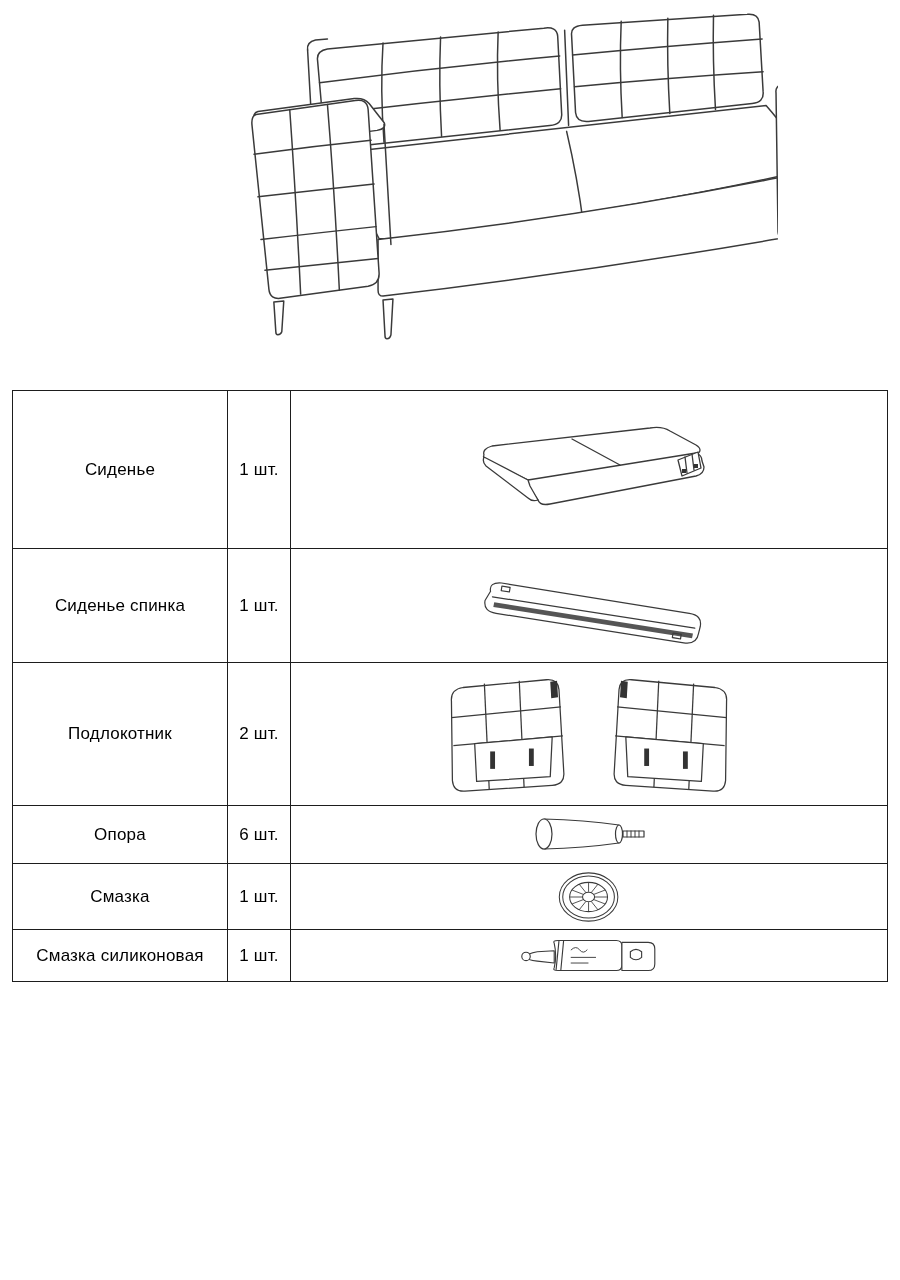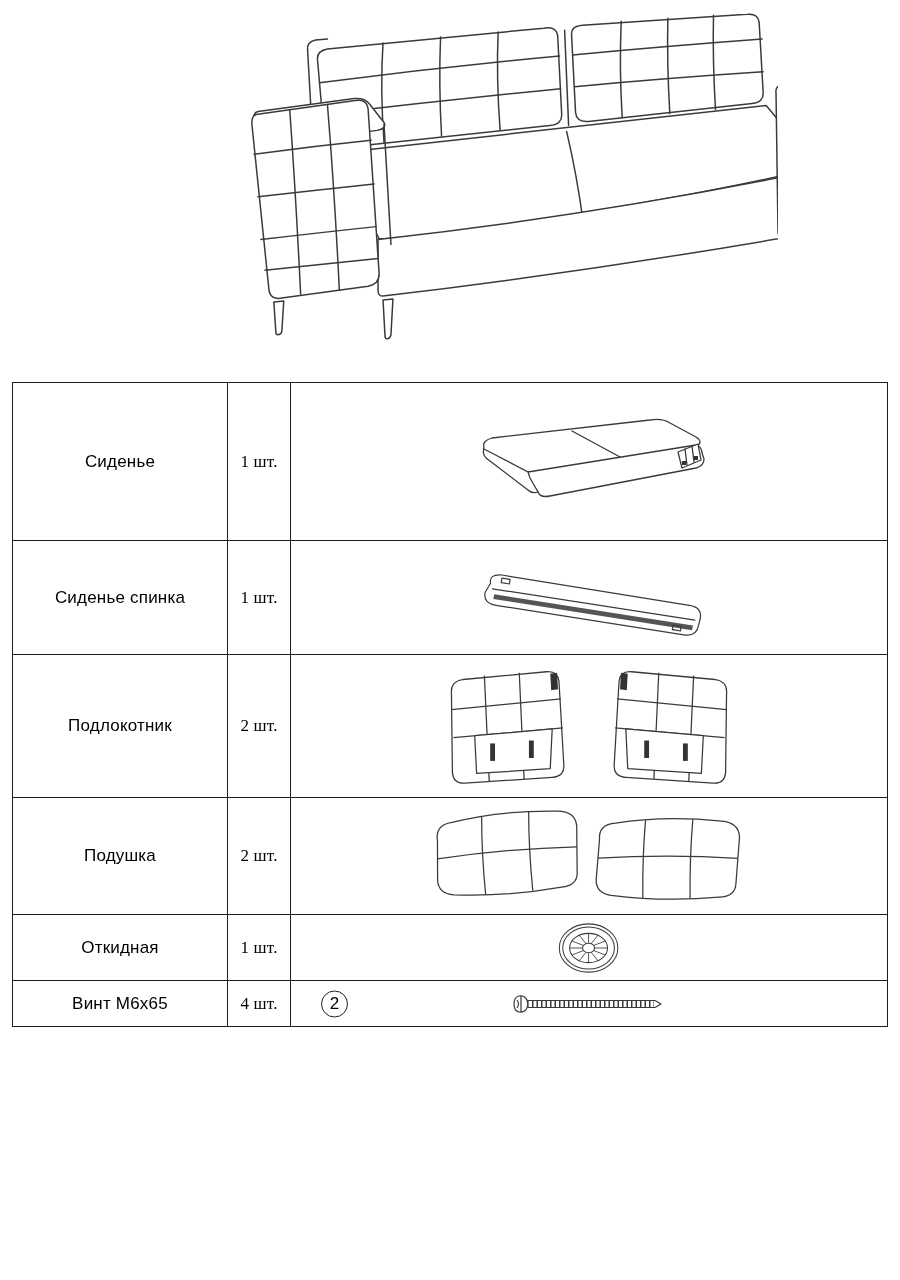--- a/index.html
+++ b/index.html
@@ -10,33 +10,33 @@
     color:#000;
   }
   .page { width:900px; height:1280px; overflow:hidden; }
   .hero {
     height:376px;
     display:flex; justify-content:center; align-items:flex-start;
     padding-top:4px;
   }
   table.parts {
     border-collapse:collapse;
-    margin:6px 12px;
+    margin:14px 12px;
     width:876px;
     table-layout:fixed;
   }
   table.parts td {
     border:1px solid #1d1d1d;
     text-align:center;
     vertical-align:middle;
     font-size:17px;
     letter-spacing:.2px;
   }
   td.c-name { width:215px; }
-  td.c-qty  { width:63px;font-family:Liberation Serif, serif;  }
+  td.c-qty  { width:63px;  }
   td.c-ill  { position:relative; }
   tr.r0 td{height:158px} tr.r1 td{height:114px} tr.r2 td{height:62px}
   tr.r3 td{height:143px} tr.r4 td{height:117px} tr.r5 td{height:58px}
   tr.r6 td{height:42px}  tr.r7 td{height:66px}  tr.r8 td{height:52px}
   tr.r9 td{height:42px}  tr.r10 td{height:46px}
   .marker {
     position:absolute; left:30px; top:50%;
     transform:translateY(-50%);
     width:27px; height:27px;
     border:1.6px solid #222; border-radius:50%;
@@ -156,72 +156,69 @@
                 <rect x="98" y="79" width="5" height="18" fill="#333" stroke="none"></rect>
                 <path fill="#333" stroke="none" d="M120 10 L127 9 L128 26 L121 27 Z"></path>
               </g>
             </defs>
             <use href="#armL"></use>
             <use href="#armL" transform="translate(320 0) scale(-1 1)"></use>
           </svg>
         </td>
       </tr>
 
-      <tr class="r4">
-        <td class="c-name">Подушка</td>
-        <td class="c-qty">2 шт.</td>
-        <td class="c-ill">
-          <svg viewBox="0 0 340 112" width="330" height="108">
-            <defs>
-              <g id="cushA" stroke="#3a3a3a" stroke-width="1.3" fill="none" stroke-linejoin="round">
-                <path fill="#fff" d="M14 36 Q12 20 30 18 Q80 8 140 12 Q158 13 159 28 L157 76 Q157 90 140 91 Q84 98 28 93 Q12 91 12 77 Z"></path>
-                <path d="M61 14 Q59 52 61 95"></path>
-                <path d="M110 11 Q108 50 110 93"></path>
-                <path d="M13 55 Q85 48 158 50"></path>
-              </g>
-            </defs>
-            <use href="#cushA" transform="rotate(-3 90 60)"></use>
-            <use href="#cushA" transform="translate(166 6) rotate(2 90 60)"></use>
-          </svg>
-        </td>
-      </tr>
-
+
+      <tr class="r5">
+        <td class="c-name">Опора</td>
+        <td class="c-qty">6 шт.</td>
+        <td class="c-ill">
+          <svg viewBox="0 0 130 42" width="130" height="42">
+            <g stroke="#3a3a3a" stroke-width="1.2" fill="none" stroke-linejoin="round" stroke-linecap="round">
+              <path fill="#fff" d="M20 5 Q60 6 95 11 L95 29 Q60 34 20 35 Z"></path>
+              <ellipse cx="20" cy="20" rx="8" ry="15" fill="#fff"></ellipse>
+              <ellipse cx="95" cy="20" rx="3.5" ry="9" fill="#fff"></ellipse>
+              <rect x="99" y="17" width="21" height="6" fill="#fff"></rect>
+              <path stroke-width="1" d="M103 17 V23 M107 17 V23 M111 17 V23 M115 17 V23"></path>
+            </g>
+          </svg>
+        </td>
+      </tr>
 
 
       <tr class="r7">
-        <td class="c-name">Откидная</td>
+        <td class="c-name">Смазка</td>
         <td class="c-qty">1 шт.</td>
         <td class="c-ill">
           <svg viewBox="0 0 95 72" width="88" height="62">
             <g stroke="#3a3a3a" stroke-width="1.2" fill="none">
               <ellipse cx="47" cy="36" rx="34" ry="28" fill="#fff"></ellipse>
               <ellipse cx="47" cy="36" rx="30" ry="24.5"></ellipse>
               <ellipse cx="47" cy="36" rx="22" ry="17"></ellipse>
               <ellipse cx="47" cy="36" rx="7" ry="5.5"></ellipse>
               <path stroke-width="1" d="M54 36 L69 36 M53 39 L66 44 M50 41 L58 51 M47 42 L47 53 M44 41 L36 51 M41 39 L28 44 M40 36 L25 36 M41 33 L28 28 M44 31 L36 21 M47 30 L47 19 M50 31 L58 21 M53 33 L66 28"></path>
             </g>
           </svg>
         </td>
       </tr>
 
-
-
-      <tr class="r10">
-        <td class="c-name">Винт М6х65</td>
-        <td class="c-qty">4 шт.</td>
-        <td class="c-ill">
-          <div class="marker">
-            <span>2</span>
-          </div>
-          <svg viewBox="0 0 160 26" width="160" height="26">
-            <g stroke="#3a3a3a" stroke-width="1.2" fill="none" stroke-linejoin="round">
-              <path fill="#fff" d="M10 5 Q18 4 19 13 Q18 22 10 21 Q5 20 5 13 Q5 6 10 5 Z"></path>
-              <path d="M12 5 V21 M8 9 Q11 13 8 17"></path>
-              <path fill="#fff" d="M19 9.5 L146 9.5 L152 13 L146 16.5 L19 16.5 Z"></path>
-              <line x1="23" y1="13" x2="145" y2="13" stroke-width="7" stroke-dasharray="1.5 3"></line>
-            </g>
-          </svg>
-        </td>
-      </tr>
+      <tr class="r8">
+        <td class="c-name">Смазка силиконовая</td>
+        <td class="c-qty">1 шт.</td>
+        <td class="c-ill">
+          <svg viewBox="0 0 170 50" width="160" height="47">
+            <g stroke="#3a3a3a" stroke-width="1.2" fill="none" stroke-linejoin="round" stroke-linecap="round">
+              <path fill="#fff" d="M48 12 Q46 9 52 9 L114 9 Q120 9 120 15 L120 35 Q120 41 114 41 L52 41 Q46 41 48 38 Q51 25 48 12 Z"></path>
+              <path d="M53 10 L50 40 M58 9 L55 41"></path>
+              <path fill="#fff" d="M30 21 Q19 23 19 26 Q19 30 30 31 L48 33 L48 20 Z"></path>
+              <circle cx="18" cy="26" r="4.5" fill="#fff"></circle>
+              <path stroke-width="1" d="M66 19 q5 -5 9 0 q4 5 8 0 M66 27 h26 M66 33 h18"></path>
+              <path fill="#fff" d="M120 11 L148 11 Q155 11 155 18 L155 34 Q155 41 148 41 L120 41 Z"></path>
+              <path d="M129 21 q6 -5 12 0 l0 6 q-6 5 -12 0 Z"></path>
+            </g>
+          </svg>
+        </td>
+      </tr>
+
+
 
     </tbody>
   </table>
 </div>
 
 </body></html>

